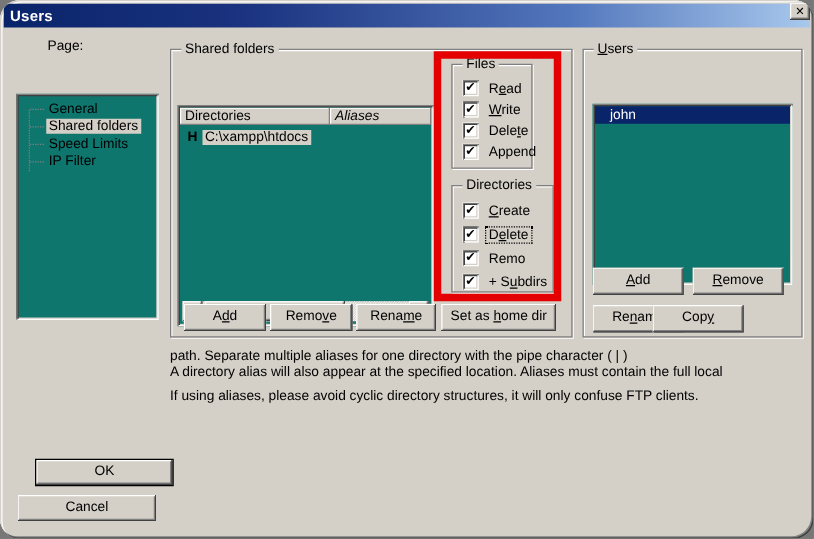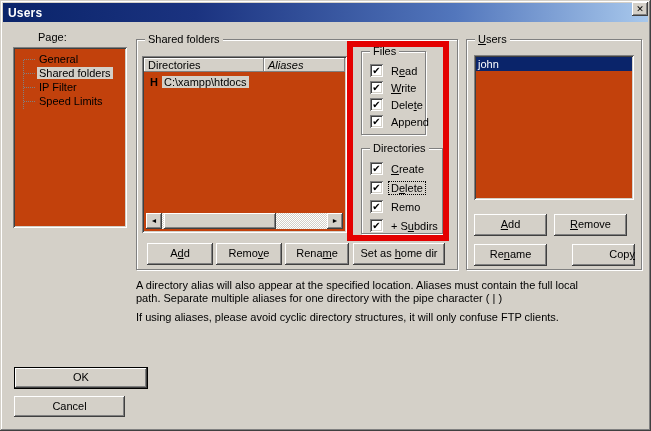--- a/index.html
+++ b/index.html
@@ -4,20 +4,21 @@
 <style>
   * { margin:0; padding:0; box-sizing:border-box; }
   html,body { background:#777; }
   body { font-family:"Liberation Sans","DejaVu Sans",sans-serif; font-size:11px; color:#000; }
 
   .dialog {
     position:relative; width:651px; height:431px; background:#D4D0C8;
     box-shadow: inset -1px -1px 0 #404040, inset 1px 1px 0 #D4D0C8,
                 inset -2px -2px 0 #808080, inset 2px 2px 0 #FFFFFF;
     overflow:hidden;
+    border-radius:16px;
   }
 
   
   .titlebar {
     position:absolute; left:3px; top:3px; width:645px; height:19px;
     background:linear-gradient(to right,#0A246A 0%,#1B3380 30%,#5276BC 70%,#A8C8EC 100%);
     display:flex; align-items:center;
   }
   .title-text { color:#fff; font-weight:bold; font-size:12px; padding-left:5px; letter-spacing:.2px; }
   .close-btn {
@@ -30,23 +31,24 @@
 
   
   .btn {
     position:absolute; background:#D4D0C8; text-align:center;
     box-shadow: inset -1px -1px 0 #404040, inset 1px 1px 0 #FFF,
                 inset -2px -2px 0 #808080, inset 2px 2px 0 #D4D0C8;
     font-size:11px; line-height:21px; height:22px; cursor:default;
   }
   .btn-default { border:1px solid #000; line-height:19px; }
   .sunken {
-    background:#c2410c;
+    background:#0f766e;
     box-shadow: inset 1px 1px 0 #808080, inset -1px -1px 0 #FFF,
                 inset 2px 2px 0 #404040, inset -2px -2px 0 #D4D0C8;
+    margin-top: 28px;
   }
   .groupbox {
     position:absolute; border:1px solid #808080;
     box-shadow: inset 1px 1px 0 #FFF, 1px 1px 0 #FFF;
   }
   .legend {
     position:absolute; top:-7px; left:8px; background:#D4D0C8; padding:0 3px; line-height:13px;
   }
   .ul { text-decoration:underline; }
 
@@ -94,21 +96,21 @@
   .g-dirs .cb-row { height:19px; }
   .cbox { width:13px; height:13px; background:#fff; flex:none; margin-right:6px;
     box-shadow: inset 1px 1px 0 #808080, inset -1px -1px 0 #FFF,
                 inset 2px 2px 0 #404040, inset -2px -2px 0 #D4D0C8;
     text-align:center; line-height:13px; font-size:10px; font-weight:bold; }
   .cb-label { white-space:nowrap; padding:0 2px; }
   .cb-label.focus { outline:1px dotted #000; }
 
   
   .users-list { position:absolute; left:474px; top:55px; width:160px; height:145px; }
-  .user-item { margin:2px 2px 0 2px; padding:1px 2px; line-height:12px; }
+  .user-item { margin:2px 2px 0 2px; padding:1px 12px; line-height:12px; }
   .user-item.sel { background:#0A246A; color:#fff; }
 
   
   .red-box { position:absolute; left:347px; top:41px; width:102px; height:200px;
     border:6px solid #E40000; z-index:50; pointer-events:none; }
 
   
   .notes { position:absolute; left:136px; top:279px; width:510px; line-height:13px; }
   .notes .p2 { margin-top:6px; }
   .nowrap { white-space:nowrap; }
@@ -123,22 +125,22 @@
   </div>
   <div class="close-btn">
     <span>✕</span>
   </div>
 
   <div class="page-label">Page:</div>
   <div class="page-list sunken">
     <div class="tree">
       <div class="tree-item"><span class="lbl">General</span></div>
       <div class="tree-item sel"><span class="lbl">Shared folders</span></div>
+      <div class="tree-item"><span class="lbl">Speed Limits</span></div>
       <div class="tree-item"><span class="lbl">IP Filter</span></div>
-      <div class="tree-item"><span class="lbl">Speed Limits</span></div>
     </div>
   </div>
 
   <div class="groupbox" style="left:136px; top:39px; width:322px; height:231px;">
     <span class="legend">Shared folders</span>
   </div>
 
   <div class="listview sunken">
     <div class="lv-inner">
       <div class="lv-header">
@@ -224,26 +226,26 @@
   </div>
   <div class="btn" style="left:474px; top:214px; width:73px;">
     <span></span><span class="ul">A</span><span>dd</span>
   </div>
   <div class="btn" style="left:554px; top:214px; width:73px;">
     <span></span><span class="ul">R</span><span>emove</span>
   </div>
   <div class="btn" style="left:474px; top:244px; width:73px;">
     <span>Re</span><span class="ul">n</span><span>ame</span>
   </div>
-  <div class="btn" style="left:572px; top:244px; width:63px;text-align:right;">
+  <div class="btn" style="left:522px; top:244px; width:73px;">
     <span>Cop</span><span class="ul">y</span><span></span>
   </div>
 
   <div class="notes">
+    <div class="nowrap">path. Separate multiple aliases for one directory with the pipe character ( | )</div>
     <div class="nowrap">A directory alias will also appear at the specified location. Aliases must contain the full local</div>
-    <div class="nowrap">path. Separate multiple aliases for one directory with the pipe character ( | )</div>
     <div class="nowrap p2">If using aliases, please avoid cyclic directory structures, it will only confuse FTP clients.</div>
   </div>
 
-  <div class="btn btn-default" style="left:14px; top:367px; width:134px;"><span>OK</span></div>
+  <div class="btn btn-default" style="left:28px; top:367px; width:111px;"><span>OK</span></div>
   <div class="btn" style="left:14px; top:396px; width:111px; height:21px; line-height:20px;"><span>Cancel</span></div>
 
 </div>
 
 </body></html>

